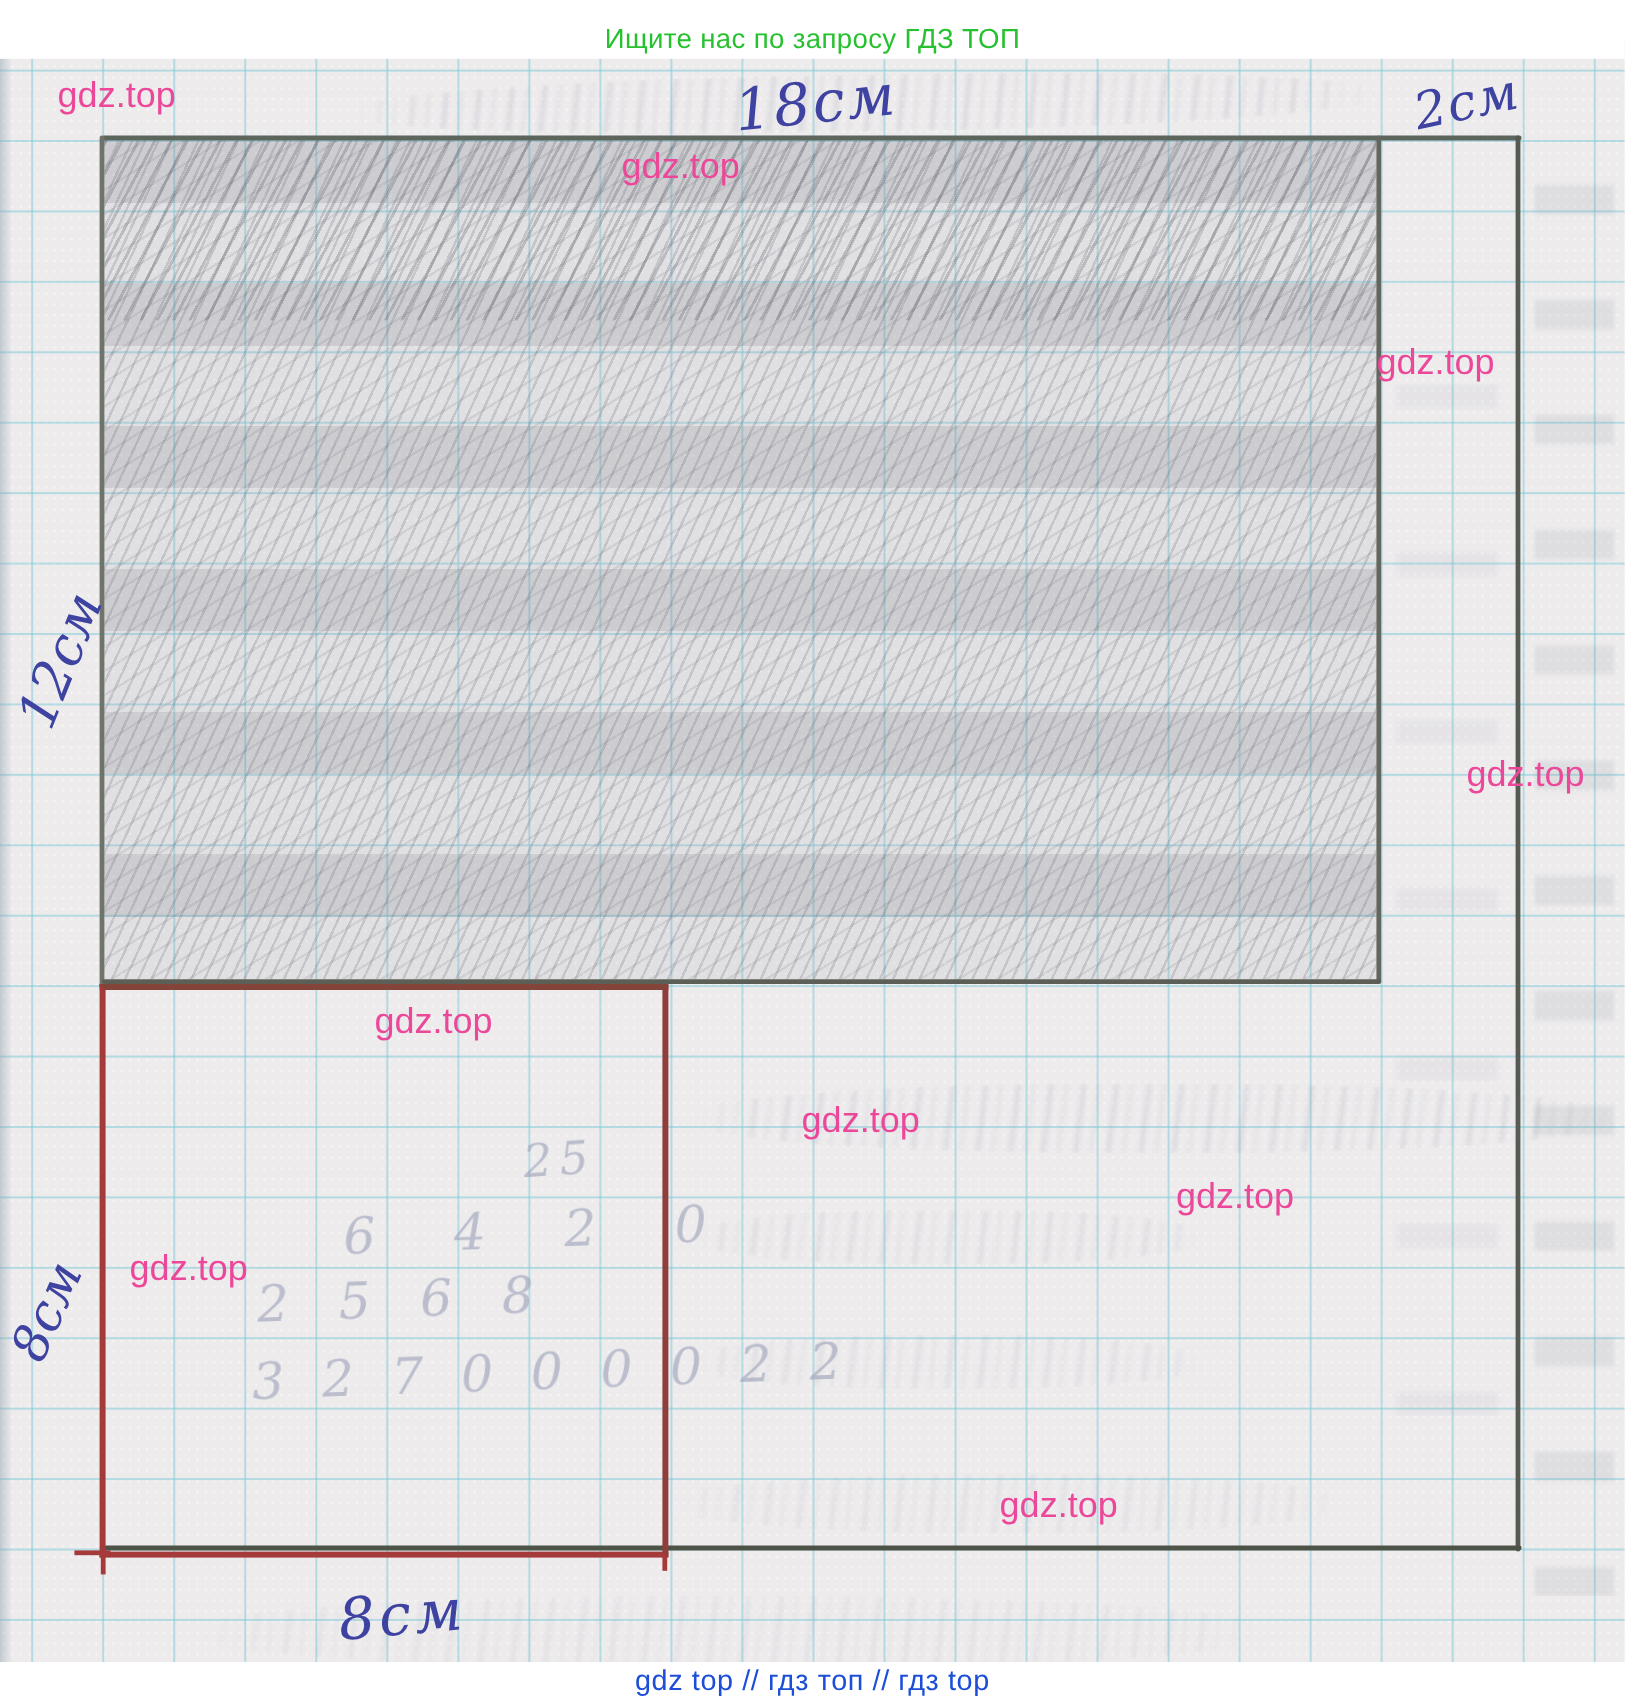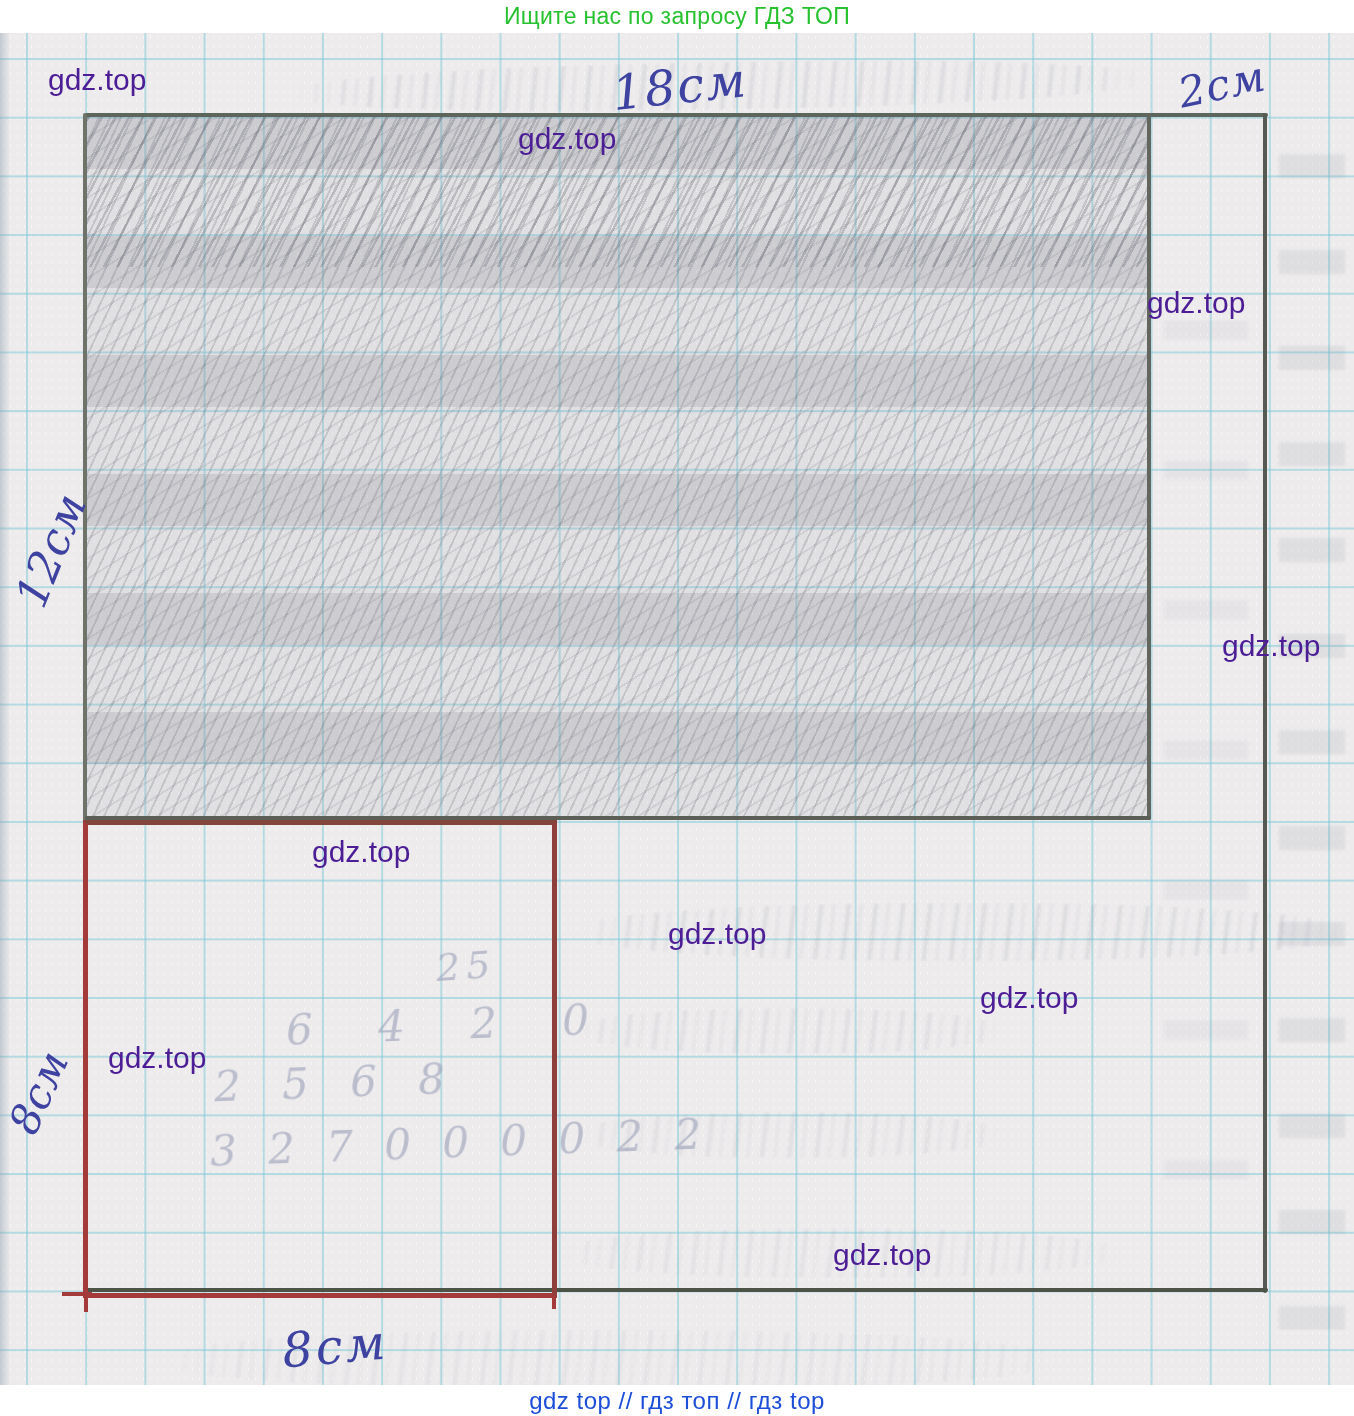--- a/index.html
+++ b/index.html
@@ -3,21 +3,21 @@
 <meta charset="utf-8">
 <style>
   html,body{margin:0;padding:0;}
   body{width:1354px;height:1416px;overflow:hidden;background:#ffffff;
        font-family:"Liberation Sans", sans-serif;}
   .page{position:relative;width:1354px;height:1416px;background:#ffffff;}
 
   
   .band{position:absolute;left:0;width:100%;background:#ffffff;display:flex;
         align-items:center;justify-content:center;z-index:40;}
-  .band.top{top:0;height:33px;}
+  .band.top{top:16px;height:33px;}
   .band.bottom{top:1385px;height:31px;}
   .promo-top{color:#27c12f;font-size:23px;letter-spacing:.3px;}
   .promo-bottom{color:#1d4ed8;font-size:24px;letter-spacing:.5px;}
 
   
   .paper{position:absolute;left:0;top:33px;width:1354px;height:1352px;
     background-color:#edebec;
     background-image:
       linear-gradient(to right, rgba(122,200,215,.50) 1.6px, rgba(0,0,0,0) 1.6px),
       linear-gradient(to bottom, rgba(122,200,215,.50) 1.6px, rgba(0,0,0,0) 1.6px),
@@ -63,21 +63,21 @@
   
   .ink{position:absolute;color:#3e42a0;font-family:"DejaVu Serif", serif;
        font-style:italic;z-index:30;white-space:nowrap;}
   .lab-18{left:612px;top:58px;font-size:48px;transform:rotate(-6deg);letter-spacing:2px;}
   .lab-2{left:1178px;top:60px;font-size:42px;transform:rotate(-12deg);letter-spacing:1px;}
   .lab-12{left:-8px;top:525px;font-size:44px;transform:rotate(-68deg);transform-origin:center;}
   .lab-8l{left:-4px;top:1068px;font-size:42px;transform:rotate(-66deg);transform-origin:center;}
   .lab-8b{left:282px;top:1318px;font-size:48px;transform:rotate(-5deg);letter-spacing:3px;}
 
   
-  .wm{position:absolute;color:#4c1d95;font-size:30px;z-index:35;
+  .wm{position:absolute;color:#ec4899;font-size:30px;z-index:35;
       font-family:"Liberation Sans", sans-serif;}
   .w1{left:48px;top:63px;}   .w2{left:518px;top:122px;}
   .w3{left:1147px;top:286px;}.w4{left:1222px;top:629px;}
   .w5{left:312px;top:835px;} .w6{left:668px;top:917px;}
   .w7{left:980px;top:981px;} .w8{left:108px;top:1041px;}
   .w9{left:833px;top:1238px;}
 
   
   .ghostnum{position:absolute;color:#9aa0b8;opacity:.6;filter:blur(.5px);
     font-family:"DejaVu Serif", serif;font-style:italic;z-index:5;white-space:nowrap;}

